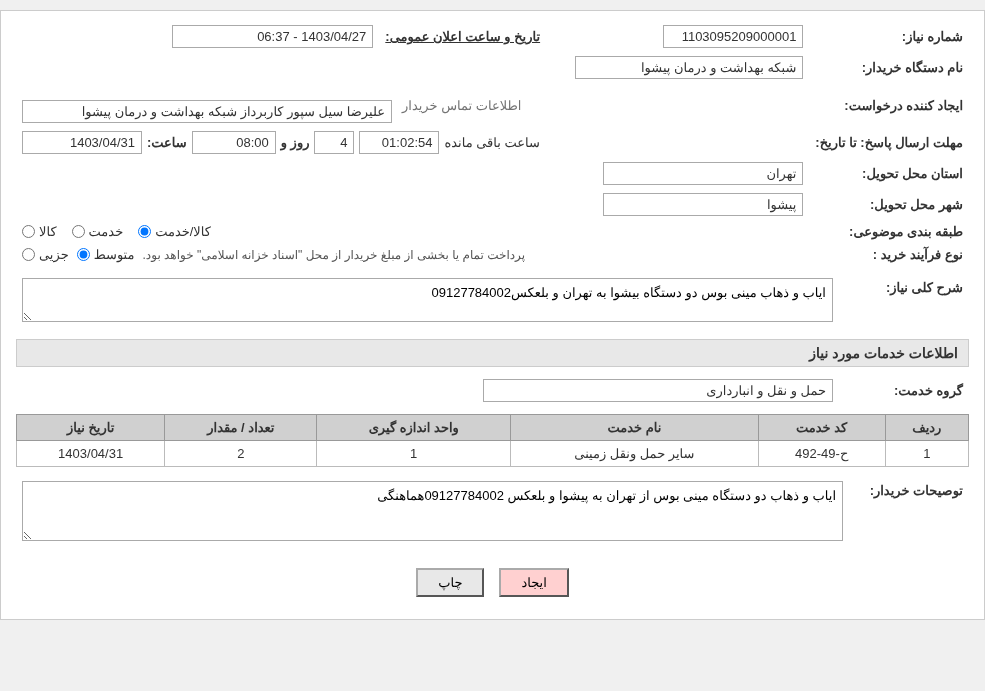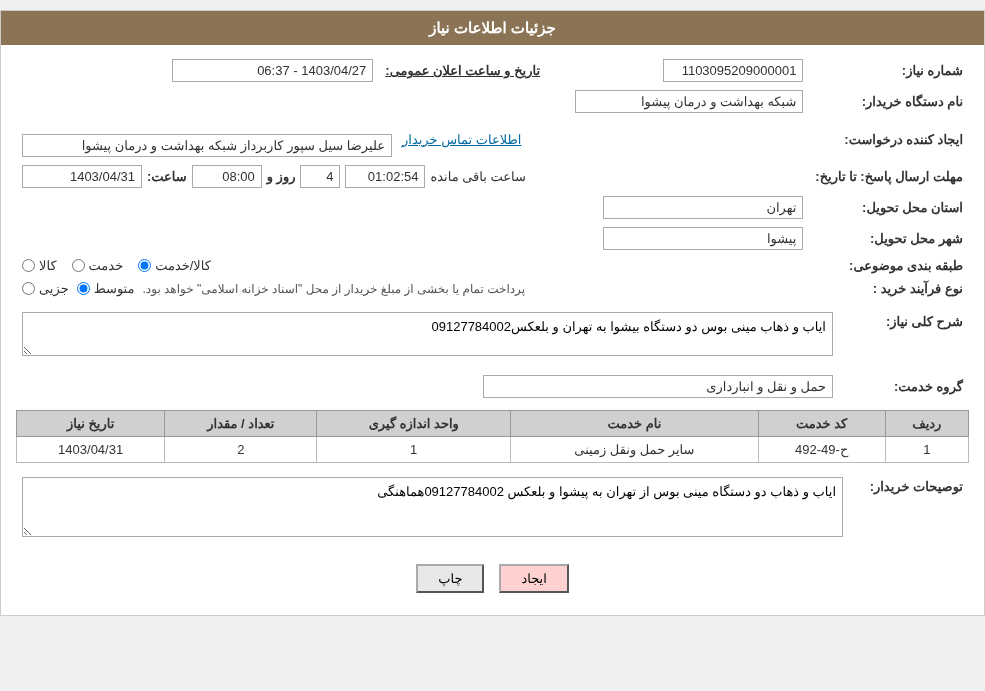--- a/index.html
+++ b/index.html
@@ -68,22 +68,21 @@
     .input-medium {
       width: 200px;
     }
     .input-small {
       width: 120px;
     }
     .input-number {
       width: 140px;
     }
     .link-blue {
-      color: #0369a1;
-      text-decoration: underline;
+      color: #737373;
       cursor: pointer;
     }
     .radio-group {
       display: flex;
       gap: 15px;
       flex-direction: row-reverse;
       align-items: center;
     }
     .radio-item {
       display: flex;
@@ -168,23 +167,20 @@
       align-items: center;
       gap: 5px;
       flex-direction: row-reverse;
     }
   </style>
 </head>
 <body>
 
 <div class="page-wrapper">
 
-  <div class="page-header">
-    <span>جزئیات اطلاعات نیاز</span>
-  </div>
 
   <div class="content">
 
     <table class="form-table">
       <tbody>
           <tr>
         <td class="label-cell">شماره نیاز:</td>
         <td class="value-cell">
           <div class="input-box input-number">1103095209000001</div>
         </td>
@@ -207,21 +203,21 @@
             <span class="link-blue">اطلاعات تماس خریدار</span>
           </div>
         </td>
       </tr>
       <tr>
         <td class="label-cell">مهلت ارسال پاسخ: تا تاریخ:</td>
         <td class="value-cell" colspan="3">
           <div class="time-row">
             <div class="input-box input-small">1403/04/31</div>
             <span class="inline-label">ساعت:</span>
-            <div class="input-box" style="width:70px;">08:00</div>
+            <div class="input-box" style="width:84px;">08:00</div>
             <span class="inline-label">روز و</span>
             <div class="input-box" style="width:40px;">4</div>
             <div class="input-box" style="width:80px;">01:02:54</div>
             <span>ساعت باقی مانده</span>
           </div>
         </td>
       </tr>
       <tr>
         <td class="label-cell">استان محل تحویل:</td>
         <td class="value-cell" colspan="3">
@@ -278,20 +274,21 @@
       <tbody>
           <tr>
         <td class="label-cell" style="vertical-align:top; padding-top:6px;">شرح کلی نیاز:</td>
         <td class="value-cell">
           <textarea class="sharh-box" readonly="" style="">ایاب و ذهاب مینی بوس دو دستگاه بیشوا به تهران و بلعکس09127784002</textarea>
         </td>
       </tr>
     </tbody>
       </table>
 
+    <div class="section-title">اطلاعات خدمات مورد نیاز</div>
 
     <table class="form-table">
       <tbody>
           <tr>
         <td class="label-cell">گروه خدمت:</td>
         <td class="value-cell">
           <div class="input-box" style="width:350px;">حمل و نقل و انبارداری</div>
         </td>
       </tr>
     </tbody>

